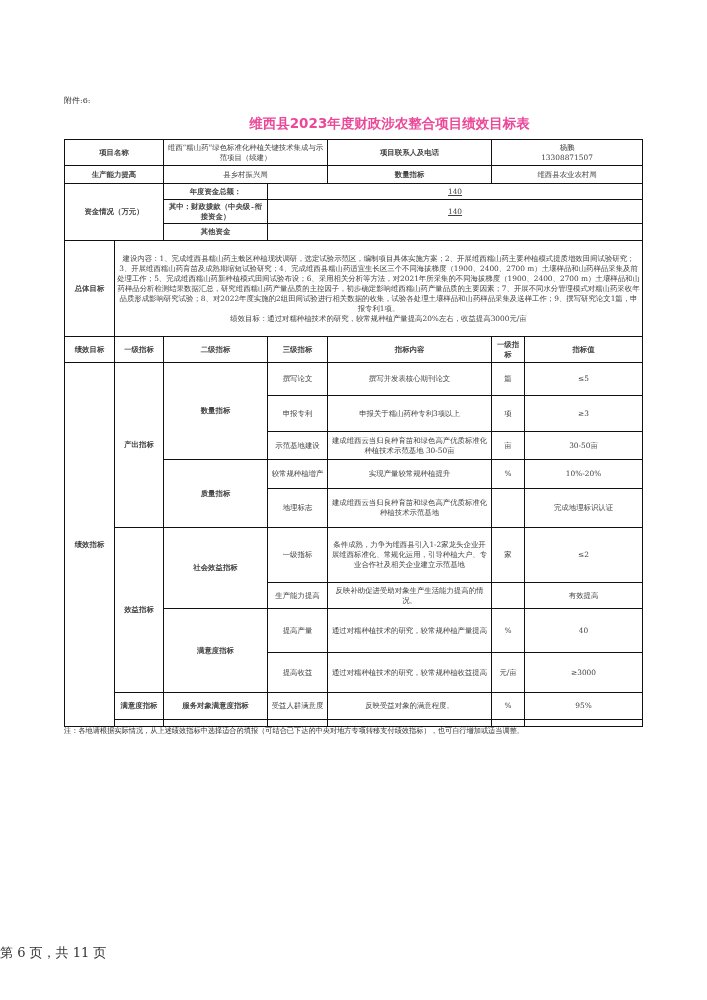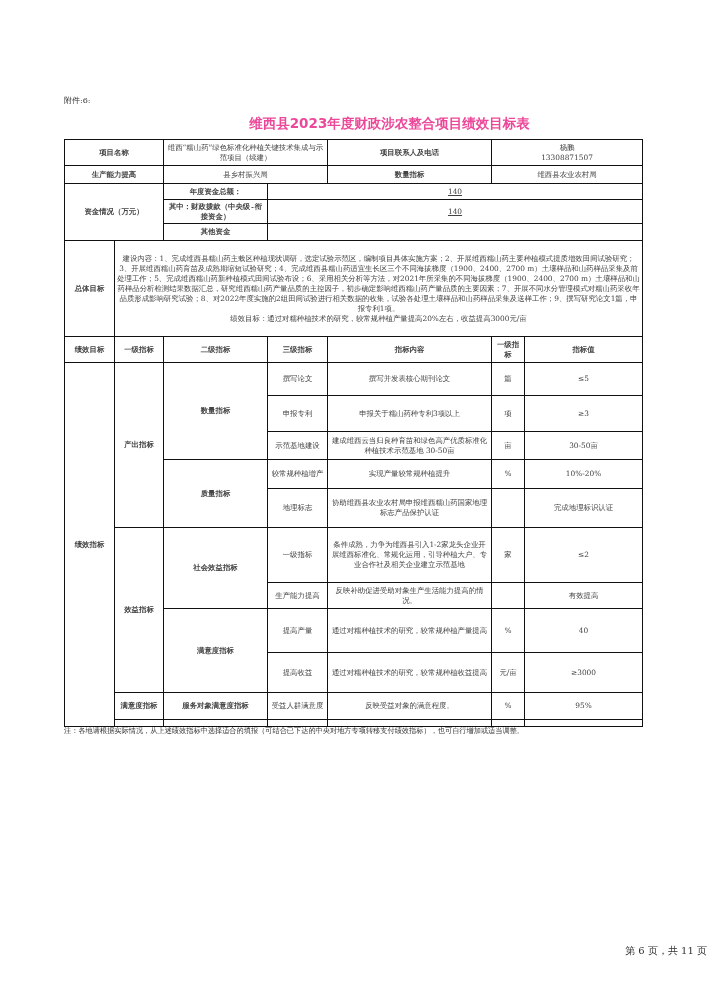--- a/index.html
+++ b/index.html
@@ -12,21 +12,21 @@
   table.main { position:absolute; left:64px; top:139px; width:578px;
                border-collapse:collapse; table-layout:fixed;
                border:1.5px solid #555; }
   table.main td { border:1px solid #111; text-align:center; vertical-align:middle;
                   font-size:7.4px; line-height:10px; padding:0 2px; color:#444; overflow:hidden; }
   td.lbl { font-family:Liberation Mono, monospace; font-weight:bold; color:#111; font-size:7.4px; }
   td.val { color:#555; }
   td.num { color:#8a6a3a;text-decoration:underline; }
   td.goal { text-align:center; padding:6px 6px; line-height:11px; color:#444; font-size:7.3px; }
   .note { position:absolute; left:64px; top:726px; font-size:7.2px; color:#333; white-space:nowrap; }
-  .footer { position:absolute; left:0; width:707px; top:944px; text-align:right; font-size:10px; color:#333; }
+  .footer { position:absolute; left:0; width:707px; top:944px; text-align:left; font-size:13px; color:#333; }
 </style>
 </head>
 <body>
 
 <div class="attach">附件:6:</div>
 <div class="title">维西县2023年度财政涉农整合项目绩效目标表</div>
 
 <table class="main">
   <colgroup>
     <col style="width:50px">
@@ -115,21 +115,21 @@
   <tr style="height:29px">
     <td class="lbl" rowspan="2">质量指标</td>
     <td>较常规种植增产</td>
     <td>实现产量较常规种植提升</td>
     <td>%</td>
     <td>10%-20%</td>
   </tr>
 
   <tr style="height:39px">
     <td>地理标志</td>
-    <td>协助维西县农业农村局申报维西糯山药国家地理标志产品保护认证</td>
+    <td>建成维西云当归良种育苗和绿色高产优质标准化种植技术示范基地</td>
     <td></td>
     <td>完成地理标识认证</td>
   </tr>
 
   <tr style="height:55px">
     <td class="lbl" rowspan="4">效益指标</td>
     <td class="lbl" rowspan="2">社会效益指标</td>
     <td>一级指标</td>
     <td>条件成熟，力争为维西县引入1-2家龙头企业开展维西标准化、常规化运用，引导种植大户、专业合作社及相关企业建立示范基地</td>
     <td>家</td>

